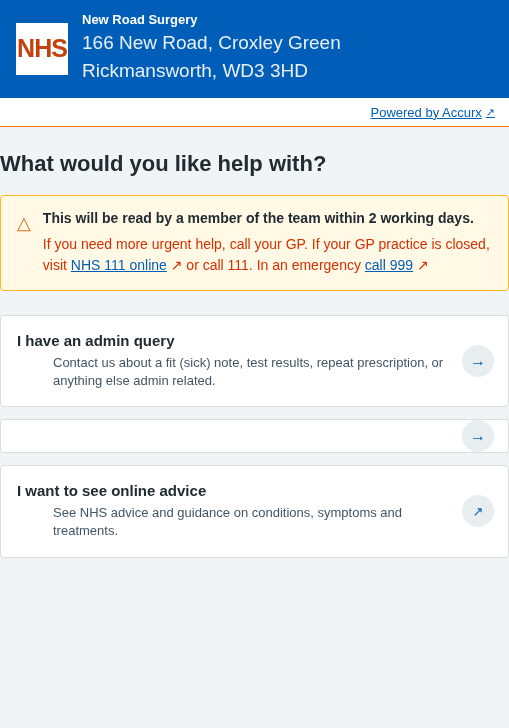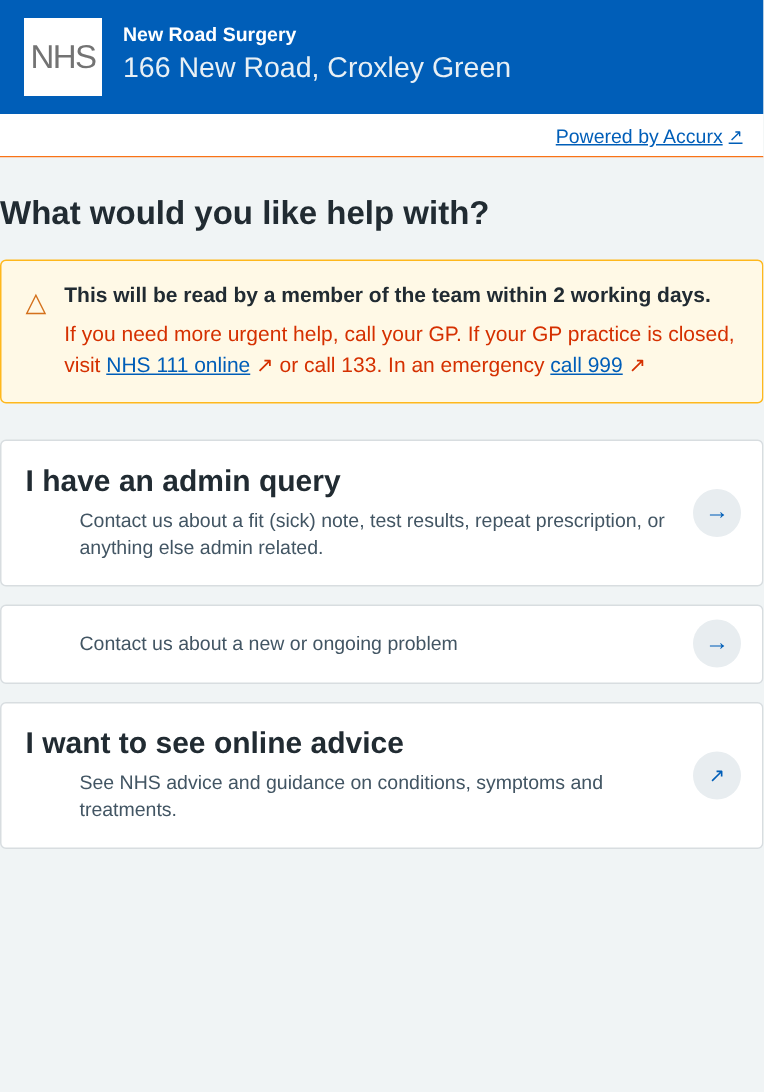--- a/index.html
+++ b/index.html
@@ -30,23 +30,23 @@
       background: white;
       width: 52px;
       height: 52px;
       display: flex;
       align-items: center;
       justify-content: center;
       flex-shrink: 0;
     }
 
     .nhs-logo-text {
-      color: #737373;
-      font-size: 22px;
-      font-weight: 400;
+      color: #c2410c;
+      font-size: 25px;
+      font-weight: 700;
       letter-spacing: -1px;
     }
 
     .header-info {
       color: white;
     }
 
     .header-info .practice-name {
       font-size: 13px;
       font-weight: 700;
@@ -138,21 +138,21 @@
       padding: 16px 52px 16px 16px;
       margin-bottom: 12px;
       position: relative;
       cursor: pointer;
       text-decoration: none;
       display: block;
     }
 
     .option-card .card-title {
       font-weight: 700;
-      font-size: 20px;
+      font-size: 15px;
       color: #212b32;
       margin-bottom: 5px;
     }
 
     .option-card .card-desc {
       font-size: 13px;
       color: #425563;
       line-height: 1.4;
       margin-left: 36px;
     }
@@ -193,51 +193,51 @@
 </head>
 <body>
 
 <header class="header">
   <div class="nhs-logo">
     <span class="nhs-logo-text">NHS</span>
   </div>
   <div class="header-info">
     <div class="practice-name">New Road Surgery</div>
     <div class="address">166 New Road, Croxley Green</div>
+    <div class="address">Rickmansworth, WD3 3HD</div>
   </div>
 </header>
 
 <div class="powered-by-bar">
   <a href="#">
     <span>Powered by Accurx</span>
     <span class="ext-icon">↗</span>
   </a>
 </div>
 
 <main class="main">
   <h1 class="main-title">What would you like help with?</h1>
 
   <div class="warning-box">
     <span class="warning-icon">△</span>
     <div class="warning-content">
       <div class="warning-title">This will be read by a member of the team within 2 working days.</div>
       <p>
-        <span>If you need more urgent help, call your GP. If your GP practice is closed, visit </span><a href="#">NHS 111 online</a><span> ↗</span><span> or call 133. In an emergency </span><a href="#">call 999</a><span> ↗</span>
+        <span>If you need more urgent help, call your GP. If your GP practice is closed, visit </span><a href="#">NHS 111 online</a><span> ↗</span><span> or call 111. In an emergency </span><a href="#">call 999</a><span> ↗</span>
       </p>
     </div>
   </div>
 
   <a class="option-card" href="#">
     <div class="card-title">I have an admin query</div>
     <div class="card-desc">Contact us about a fit (sick) note, test results, repeat prescription, or anything else admin related.</div>
     <div class="card-arrow">→</div>
   </a>
 
   <a class="option-card" href="#">
-    <div class="card-desc">Contact us about a new or ongoing problem</div>
     <div class="card-arrow">→</div>
   </a>
 
   <a class="option-card" href="#">
     <div class="card-title">I want to see online advice</div>
     <div class="card-desc">See NHS advice and guidance on conditions, symptoms and treatments.</div>
     <div class="card-ext">↗</div>
   </a>
 </main>
 

